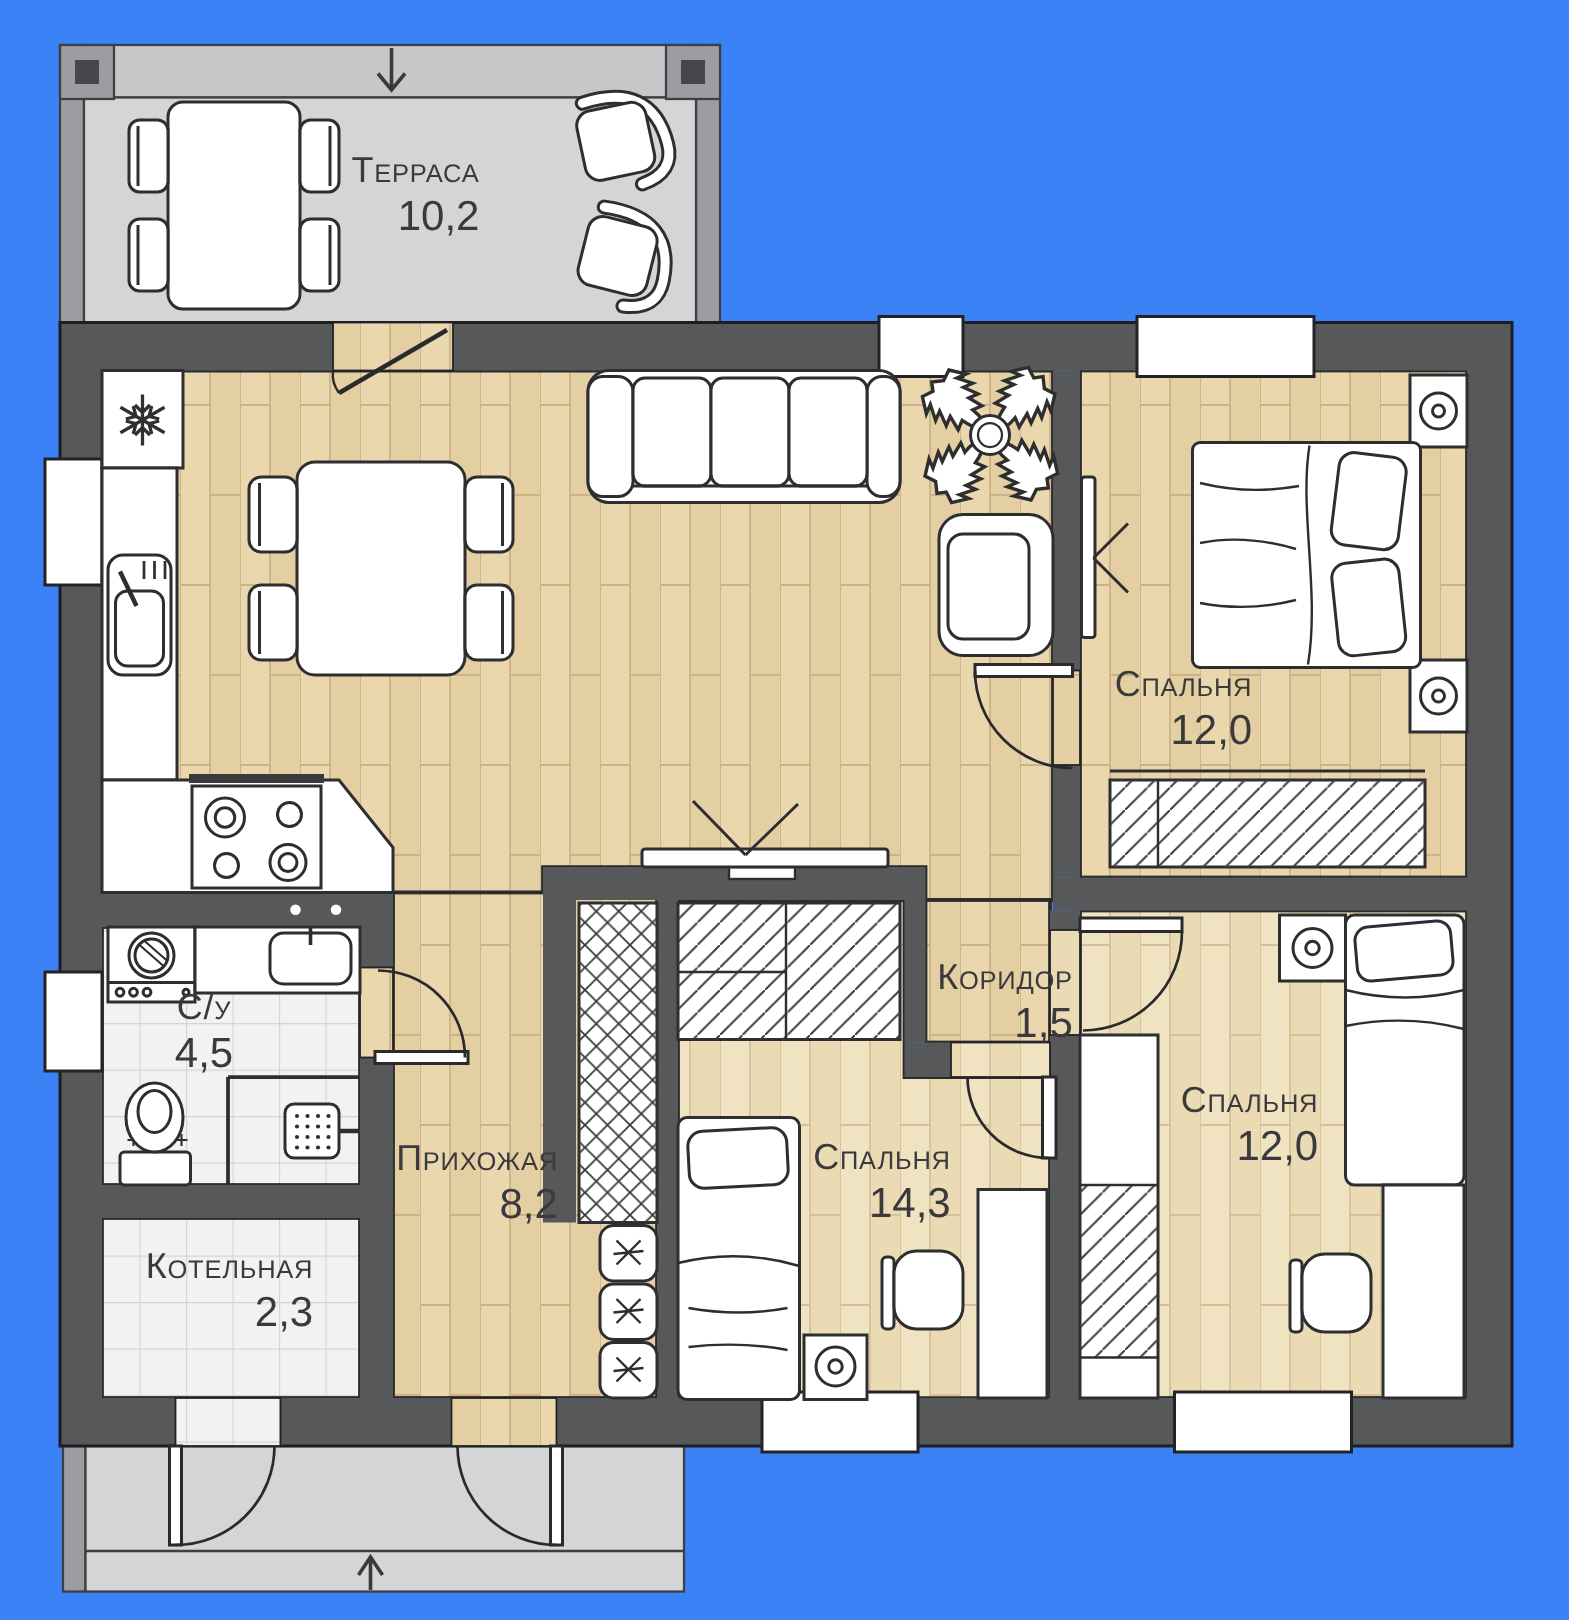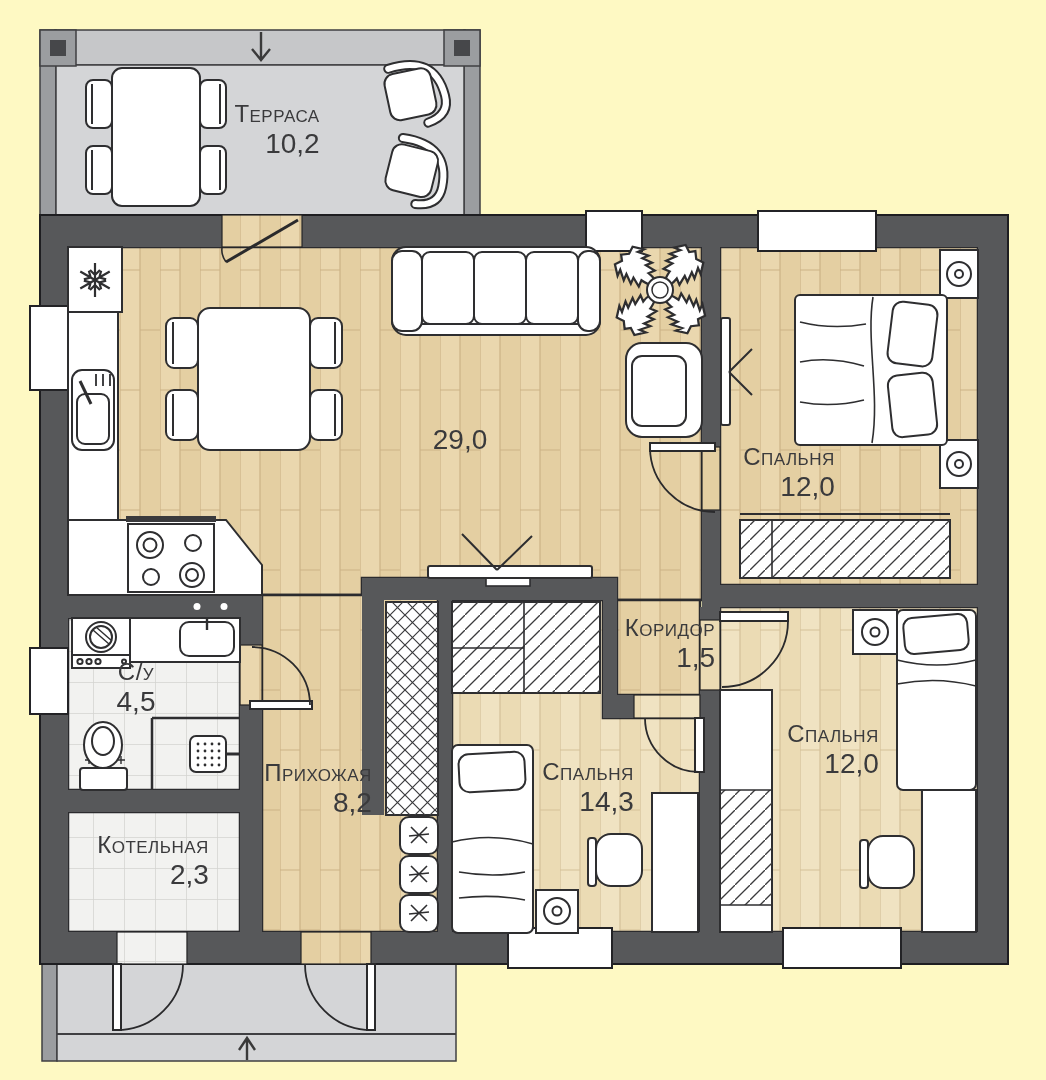--- a/index.html
+++ b/index.html
@@ -1,16 +1,16 @@
 <!DOCTYPE html>
 <html><head>
 <meta charset="utf-8">
 <style>
   html,body{margin:0;padding:0;background:#ffffff;}
-  #canvas{position:relative;width:1046px;height:1080px;background:#fef9c3;overflow:hidden;}
+  #canvas{position:relative;width:1046px;height:1080px;background:#3b82f6;overflow:hidden;}
   #plan-svg{position:absolute;left:0;top:0;}
   .label{position:absolute;transform:translate(-50%,-50%);text-align:center;color:#3a3a3c;white-space:nowrap;z-index:5;}
   .room-name{font:400 24px/1.22 "Liberation Sans",sans-serif;font-variant:small-caps;letter-spacing:.5px;}
   .room-area{font:400 28px/1.15 "Liberation Sans",sans-serif;text-align:right;}
 </style>
 </head>
 <body>
 
 <div id="canvas">
 
@@ -375,27 +375,26 @@
     <path d="M729 372 L752 349 M729 372 L752 395" stroke="#2e2e30" stroke-width="2" fill="none"></path>
   </g>
 </g>
 </svg>
 
 <div class="label" style="left:277px;top:130px">
   <div class="room-name">Терраса</div>
   <div class="room-area">10,2</div>
 </div>
 <div class="label" style="left:460px;top:440px">
-  <div class="room-area">29,0</div>
 </div>
 <div class="label" style="left:789px;top:473px">
   <div class="room-name">Спальня</div>
   <div class="room-area">12,0</div>
 </div>
-<div class="label" style="left:670px;top:644px">
+<div class="label" style="left:670px;top:668px">
   <div class="room-name">Коридор</div>
   <div class="room-area">1,5</div>
 </div>
 <div class="label" style="left:136px;top:688px">
   <div class="room-name">С/у</div>
   <div class="room-area">4,5</div>
 </div>
 <div class="label" style="left:318px;top:789px">
   <div class="room-name">Прихожая</div>
   <div class="room-area">8,2</div>

